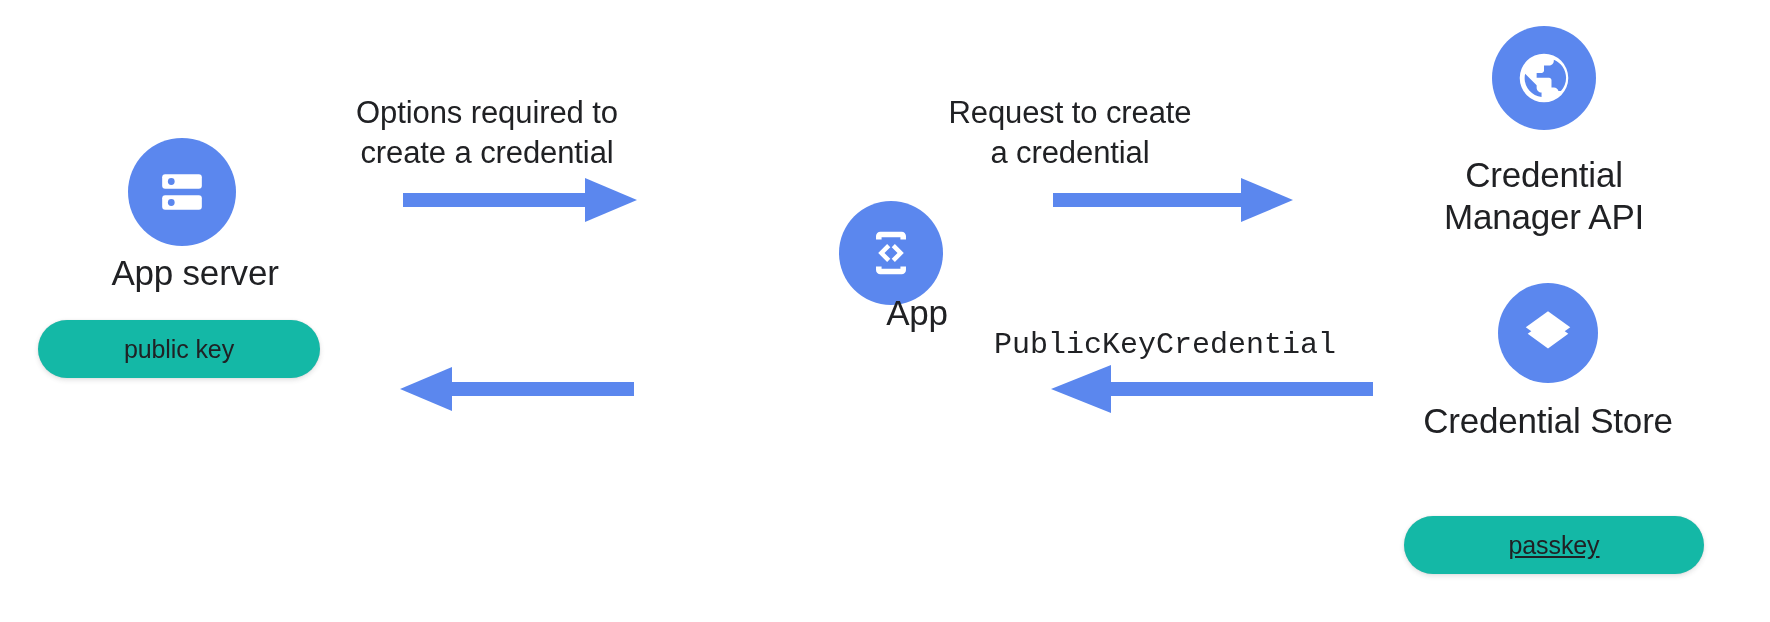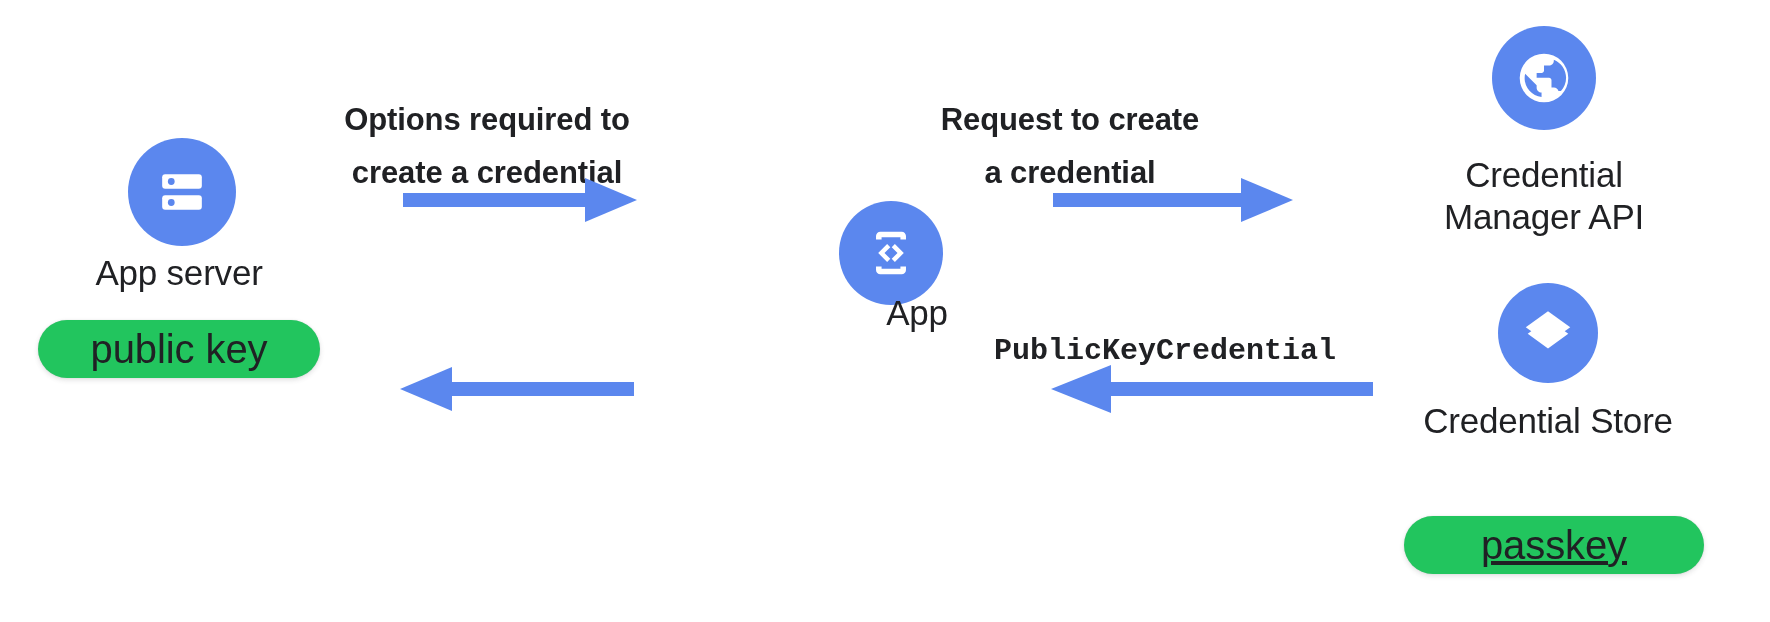--- a/index.html
+++ b/index.html
@@ -38,40 +38,39 @@
     color: #202124;
     font-size: 35px;
     line-height: 42px;
     text-align: center;
     white-space: pre-line;
     letter-spacing: -0.2px;
   }
 
   
   .pill {
-    background: #22c55e;
+    background: #14b8a6;
     border-radius: 999px;
     box-shadow: 0 2px 5px rgba(60,64,67,0.16), 0 0 1px rgba(60,64,67,0.22);
     display: flex;
     align-items: center;
     justify-content: center;
     color: #202124;
-    font-size: 40px;
+    font-size: 25px;
     letter-spacing: -0.1px;
   }
 
   
   .arrow-label {
     color: #202124;
     font-size: 31px;
-    line-height: 53px;
+    line-height: 40px;
     text-align: center;
     white-space: pre-line;
     letter-spacing: -0.1px;
-    font-weight: bold;
   }
   .arrow-label.mono {
     font-family: "Liberation Mono", monospace;
     font-size: 30px;
     letter-spacing: 0px;
   }
 
   
   .arrow svg { display: block; }
 </style>
@@ -83,21 +82,21 @@
   <div class="abs" style="left:128px; top:138px;">
     <div class="badge" style="width:108px; height:108px;">
       <svg width="56" height="56" viewBox="0 0 24 24" aria-hidden="true">
         <rect x="3.5" y="4.4" width="17" height="6.2" rx="1.3" fill="#ffffff"></rect>
         <circle cx="7.4" cy="7.5" r="1.45" fill="#5b87ee"></circle>
         <rect x="3.5" y="13.4" width="17" height="6.2" rx="1.3" fill="#ffffff"></rect>
         <circle cx="7.4" cy="16.5" r="1.45" fill="#5b87ee"></circle>
       </svg>
     </div>
   </div>
-  <div class="abs caption" style="left:0px; top:252px; width:358px;">App server</div>
+  <div class="abs caption" style="left:16px; top:252px; width:358px;">App server</div>
   <div class="abs pill" style="left:38px; top:320px; width:282px; height:58px;">public key</div>
 
   <div class="abs arrow-label" style="left:322px; top:93px; width:330px;">Options required to
 create a credential</div>
   <div class="abs arrow" style="left:403px; top:168px;">
     <svg width="234" height="64" viewBox="0 0 234 64" aria-hidden="true">
       <rect x="0" y="25" width="190" height="14" fill="#5b87ee"></rect>
       <polygon points="182,10 234,32 182,54" fill="#5b87ee"></polygon>
     </svg>
   </div>

